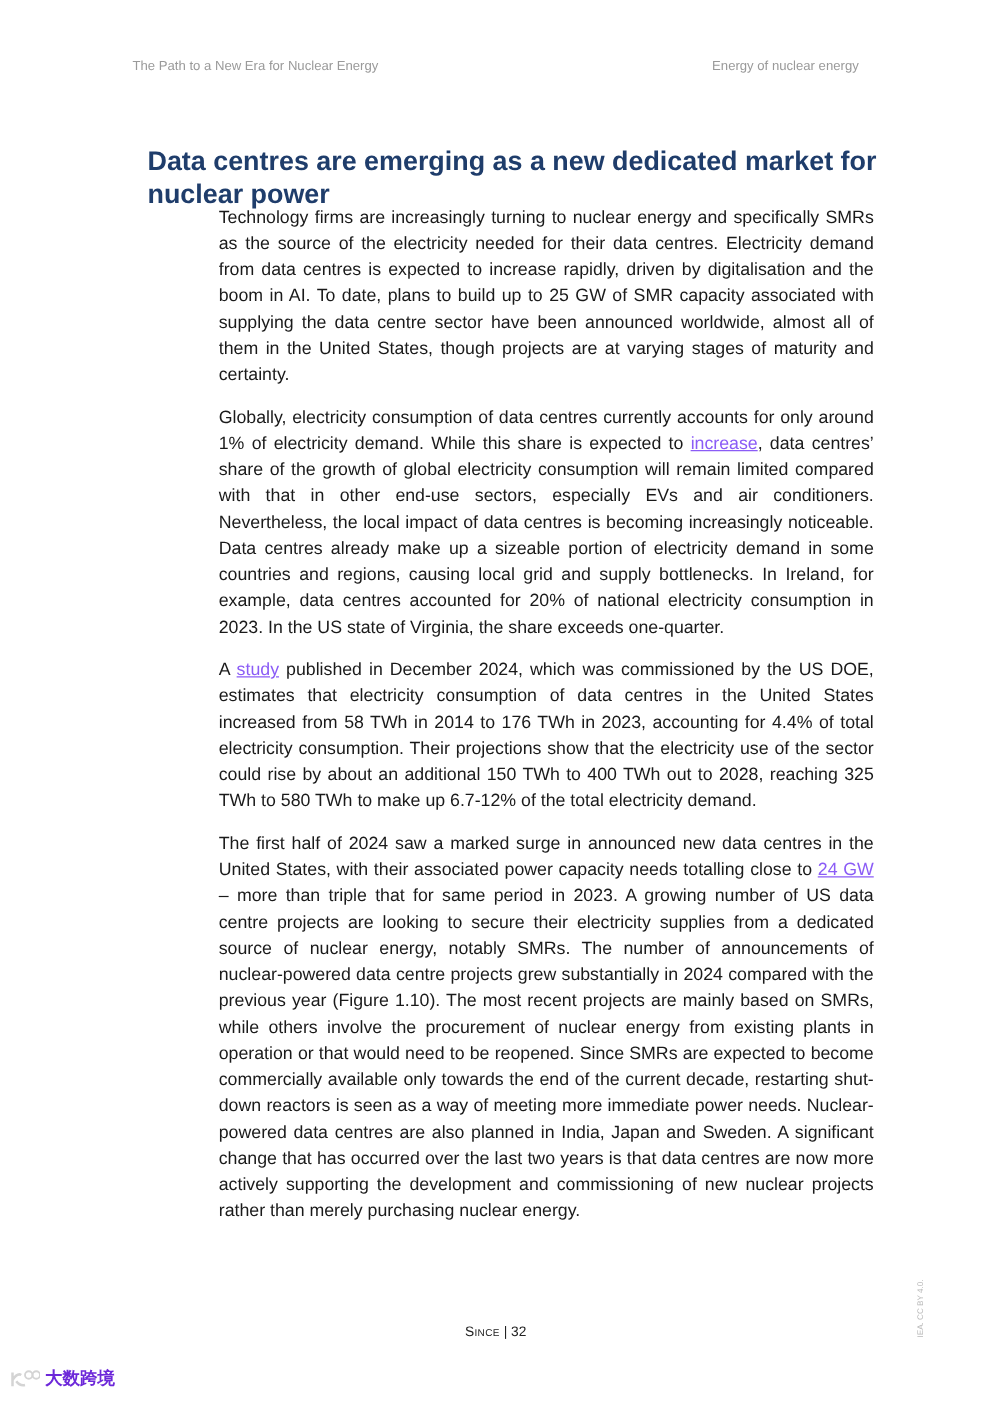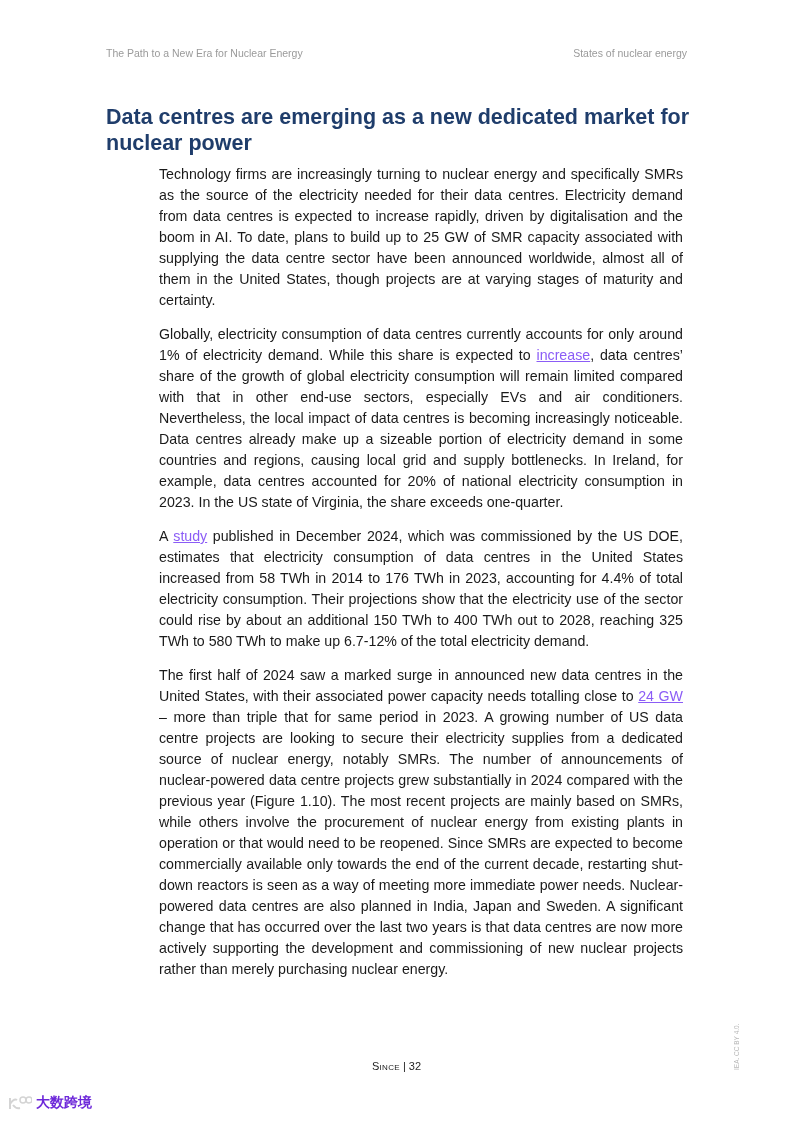--- a/index.html
+++ b/index.html
@@ -7,25 +7,25 @@
     width: 793px; height: 1121px; position: relative; overflow: hidden;
     font-family: "Liberation Sans", sans-serif; color: #1a1a1a;
   }
   .running-header {
     position: absolute; top: 47px; left: 106px; width: 581px;
     display: flex; justify-content: space-between;
     font-size: 10.5px; color: #9a9a9a;
   }
   .section-title {
     position: absolute; top: 104px; left: 106px; width: 590px;
-    margin: 0; font-size: 21.5px; line-height: 26px; font-weight: bold;
+    margin: 12px; font-size: 21.5px; line-height: 26px; font-weight: bold;
     color: #1f3d6b;
   }
   .body-text {
-    position: absolute; top: 164px; left: 159px; width: 524px;
+    position: absolute; top: 164px; left: 175px; width: 524px;
   }
   .body-text p {
     margin: 0 0 13px 0; font-size: 14.2px; line-height: 21px;
     text-align: justify; color: #1a1a1a;
   }
   .body-text a {
     color: #8b5cf6; text-decoration: underline;
   }
   .page-footer {
     position: absolute; top: 1060px; left: 0; width: 793px;
@@ -44,21 +44,21 @@
   }
   .watermark .wm-logo {
     display: inline-block; width: 24px; height: 16px;
   }
 </style>
 </head>
 <body>
 
 <div class="running-header">
   <span>The Path to a New Era for Nuclear Energy</span>
-  <span>States of nuclear energy</span>
+  <span>Energy of nuclear energy</span>
 </div>
 
 <h1 class="section-title">Data centres are emerging as a new dedicated market for nuclear power</h1>
 
 <div class="body-text">
   <p>Technology firms are increasingly turning to nuclear energy and specifically SMRs as the source of the electricity needed for their data centres. Electricity demand from data centres is expected to increase rapidly, driven by digitalisation and the boom in AI. To date, plans to build up to 25 GW of SMR capacity associated with supplying the data centre sector have been announced worldwide, almost all of them in the United States, though projects are at varying stages of maturity and certainty.</p>
   <p><span>Globally, electricity consumption of data centres currently accounts for only around 1% of electricity demand. While this share is expected to </span><a href="#">increase</a><span>, data centres’ share of the growth of global electricity consumption will remain limited compared with that in other end-use sectors, especially EVs and air conditioners. Nevertheless, the local impact of data centres is becoming increasingly noticeable. Data centres already make up a sizeable portion of electricity demand in some countries and regions, causing local grid and supply bottlenecks. In Ireland, for example, data centres accounted for 20% of national electricity consumption in 2023. In the US state of Virginia, the share exceeds one-quarter.</span></p>
   <p><span>A </span><a href="#">study</a><span> published in December 2024, which was commissioned by the US DOE, estimates that electricity consumption of data centres in the United States increased from 58 TWh in 2014 to 176 TWh in 2023, accounting for 4.4% of total electricity consumption. Their projections show that the electricity use of the sector could rise by about an additional 150 TWh to 400 TWh out to 2028, reaching 325 TWh to 580 TWh to make up 6.7-12% of the total electricity demand.</span></p>
   <p><span>The first half of 2024 saw a marked surge in announced new data centres in the United States, with their associated power capacity needs totalling close to </span><a href="#">24 GW</a><span> – more than triple that for same period in 2023. A growing number of US data centre projects are looking to secure their electricity supplies from a dedicated source of nuclear energy, notably SMRs. The number of announcements of nuclear-powered data centre projects grew substantially in 2024 compared with the previous year (Figure 1.10). The most recent projects are mainly based on SMRs, while others involve the procurement of nuclear energy from existing plants in operation or that would need to be reopened. Since SMRs are expected to become commercially available only towards the end of the current decade, restarting shut-down reactors is seen as a way of meeting more immediate power needs. Nuclear-powered data centres are also planned in India, Japan and Sweden. A significant change that has occurred over the last two years is that data centres are now more actively supporting the development and commissioning of new nuclear projects rather than merely purchasing nuclear energy.</span></p>
 </div>

